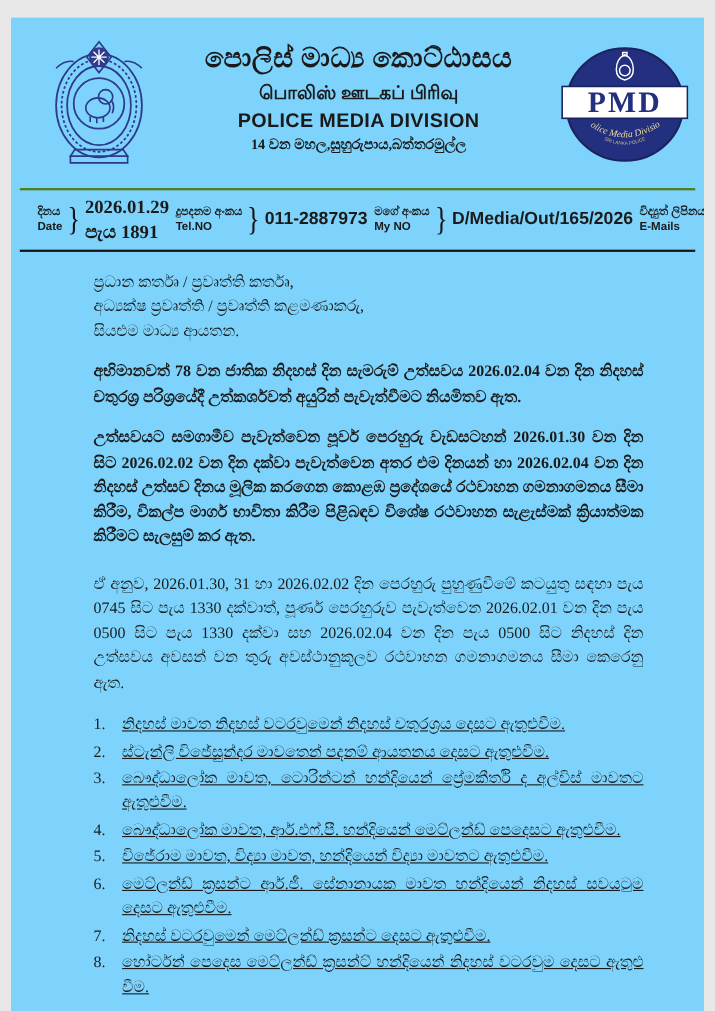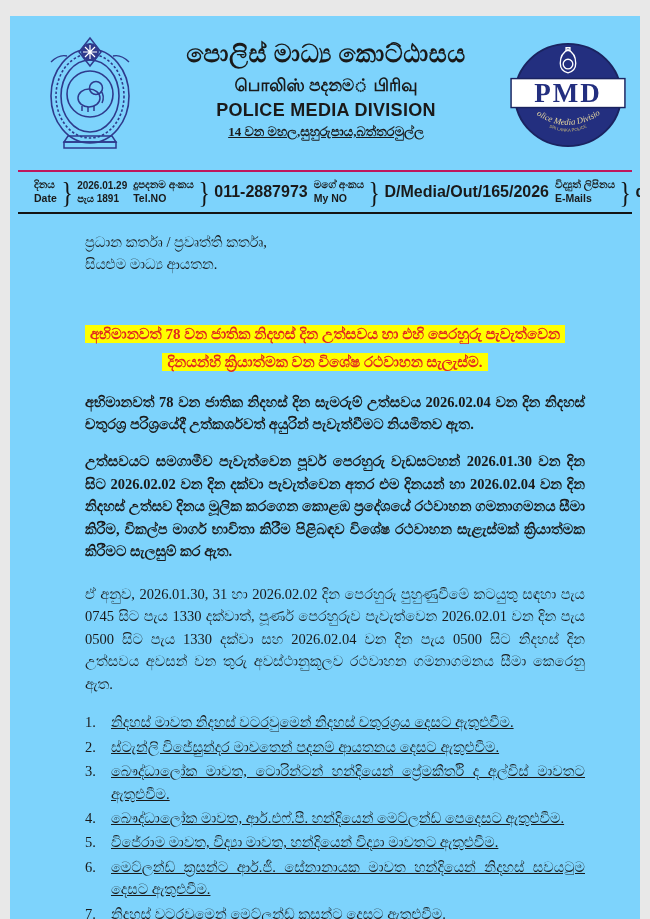--- a/index.html
+++ b/index.html
@@ -8,34 +8,34 @@
     position:relative;overflow:hidden;
     font-family:"Liberation Serif","DejaVu Serif",serif;color:#1a1a1a;
   }
   
   .header{display:flex;align-items:flex-start;padding:16px 8px 4px 28px;}
   .crest{flex:0 0 auto;}
   .header-center{flex:1;text-align:center;padding-top:8px;}
   .h-sinhala{font-size:25px;font-weight:bold;letter-spacing:.5px;}
   .h-tamil{font-size:17px;margin-top:7px;font-weight:bold;}
   .h-english{font-size:18px;font-weight:bold;font-family:"Liberation Sans","DejaVu Sans",sans-serif;margin-top:3px;letter-spacing:.3px;}
-  .h-address{font-size:13px;margin-top:3px;font-weight:bold;text-decoration:underline;}
+  .h-address{font-size:13px;margin-top:3px;font-weight:bold;}
   .pmd-logo{flex:0 0 auto;margin:8px 6px 0 0;}
   
   .info-bar{
-    margin:6px 8px 0 8px;border-top:2px solid #be185d;border-bottom:2px solid #141414;
+    margin:6px 8px 0 8px;border-top:2px solid #4d7c0f;border-bottom:2px solid #141414;
     padding:5px 4px 5px 16px;display:flex;align-items:center;
     font-family:"Liberation Sans","DejaVu Sans",sans-serif;
   }
   .field{display:flex;align-items:center;margin-right:6px;}
   .labels{font-size:10.5px;line-height:1.3;font-weight:bold;white-space:nowrap;}
   .bracket{font-size:30px;font-weight:300;line-height:1;margin:0 3px 0 3px;
     font-family:"Liberation Serif",serif;transform:scaleX(.8);color:#141414;}
   .value{font-size:16px;font-weight:bold;white-space:nowrap;}
-  .value.two-line{font-size:10px;line-height:1.3;}
+  .value.two-line{font-size:17px;line-height:1.3;font-family:Liberation Serif, serif;}
   
   .recipients{margin:18px 55px 0 75px;font-size:14.5px;font-weight:normal;line-height:1.5;}
   .subject{margin:44px 42px 0 42px;text-align:center;line-height:1.75;}
   .subject-line{background:#ffff00;color:#e12a1f;font-weight:bold;font-size:15px;padding:1px 5px;}
   .para{margin:15px 55px 0 75px;font-size:14.5px;line-height:1.55;text-align:justify;font-weight:bold;}
   .para.bold{font-weight:normal;margin-top:20px;}
   .route-list{margin:16px 55px 0 75px;}
   .route-item{display:flex;font-size:14.5px;line-height:1.55;margin-bottom:2px;}
   .route-num{flex:0 0 26px;}
   .route-text{flex:1;text-align:justify;text-decoration:underline;}
@@ -75,21 +75,21 @@
 
         <g stroke="#2e3a8c" fill="none" stroke-width="1.5">
           <path d="M30,104 h44 l4,6 h-52 z"></path>
           <path d="M26,110 h52 v6 h-52 z"></path>
         </g>
       </svg>
     </div>
 
     <div class="header-center">
       <div class="h-sinhala">පොලිස් මාධ්‍ය කොට්ඨාසය</div>
-      <div class="h-tamil">பொலிஸ் පදනම் பிரிவு</div>
+      <div class="h-tamil">பொலிஸ் ஊடகப் பிரிவு</div>
       <div class="h-english">POLICE MEDIA DIVISION</div>
       <div class="h-address">14 වන මහල,සුහුරුපාය,බත්තරමුල්ල</div>
     </div>
 
     <div class="pmd-logo">
       <svg width="116" height="110" viewBox="0 0 120 114">
         <defs>
           <path id="arc1" d="M25,76 Q60,100 95,76"></path>
           <path id="arc2" d="M36,88 Q60,102 84,88"></path>
         </defs>
@@ -151,27 +151,24 @@
         <div>විද්‍යුත් ලිපිනය</div>
         <div>E-Mails</div>
       </div>
       <span class="bracket">}</span>
       <div class="value">dir.media@police.gov.lk</div>
     </div>
   </div>
 
   <div class="recipients">
     <div>ප්‍රධාන කර්තෘ / ප්‍රවෘත්ති කර්තෘ,</div>
+    <div>අධ්‍යක්ෂ ප්‍රවෘත්ති / ප්‍රවෘත්ති කළමණාකරු,</div>
     <div>සියළුම මාධ්‍ය ආයතන.</div>
   </div>
 
-  <div class="subject">
-    <span class="subject-line">අභිමානවත් 78 වන ජාතික නිදහස් දින උත්සවය හා එහි පෙරහුරු පැවැත්වෙන</span><br>
-    <span class="subject-line">දිනයන්හි ක්‍රියාත්මක වන විශේෂ රථවාහන සැලැස්ම.</span>
-  </div>
 
   <div class="para">අභිමානවත් 78 වන ජාතික නිදහස් දින සැමරුම් උත්සවය 2026.02.04 වන දින නිදහස් චතුරශ්‍ර පරිශ්‍රයේදී උත්කර්ශවත් අයුරින් පැවැත්වීමට නියමිතව ඇත.</div>
   <div class="para">උත්සවයට සමගාමීව පැවැත්වෙන පූර්ව පෙරහුරු වැඩසටහන් 2026.01.30 වන දින සිට 2026.02.02 වන දින දක්වා පැවැත්වෙන අතර එම දිනයන් හා 2026.02.04 වන දින නිදහස් උත්සව දිනය මූලික කරගෙන කොළඹ ප්‍රදේශයේ රථවාහන ගමනාගමනය සීමා කිරීම, විකල්ප මාර්ග භාවිතා කිරීම පිළිබඳව විශේෂ රථවාහන සැළැස්මක් ක්‍රියාත්මක කිරීමට සැලසුම් කර ඇත.</div>
   <div class="para bold">ඒ අනුව, 2026.01.30, 31 හා 2026.02.02 දින පෙරහුරු පුහුණුවීමේ කටයුතු සඳහා පැය 0745 සිට පැය 1330 දක්වාත්, පූර්ණ පෙරහුරුව පැවැත්වෙන 2026.02.01 වන දින පැය 0500 සිට පැය 1330 දක්වා සහ 2026.02.04 වන දින පැය 0500 සිට නිදහස් දින උත්සවය අවසන් වන තුරු අවස්ථානුකූලව රථවාහන ගමනාගමනය සීමා කෙරෙනු ඇත.</div>
 
   <div class="route-list">
     <div class="route-item">
       <span class="route-num">1.</span>
       <span class="route-text">නිදහස් මාවත නිදහස් වටරවුමෙන් නිදහස් චතුරශ්‍රය දෙසට ඇතුළුවීම.</span>
     </div>

